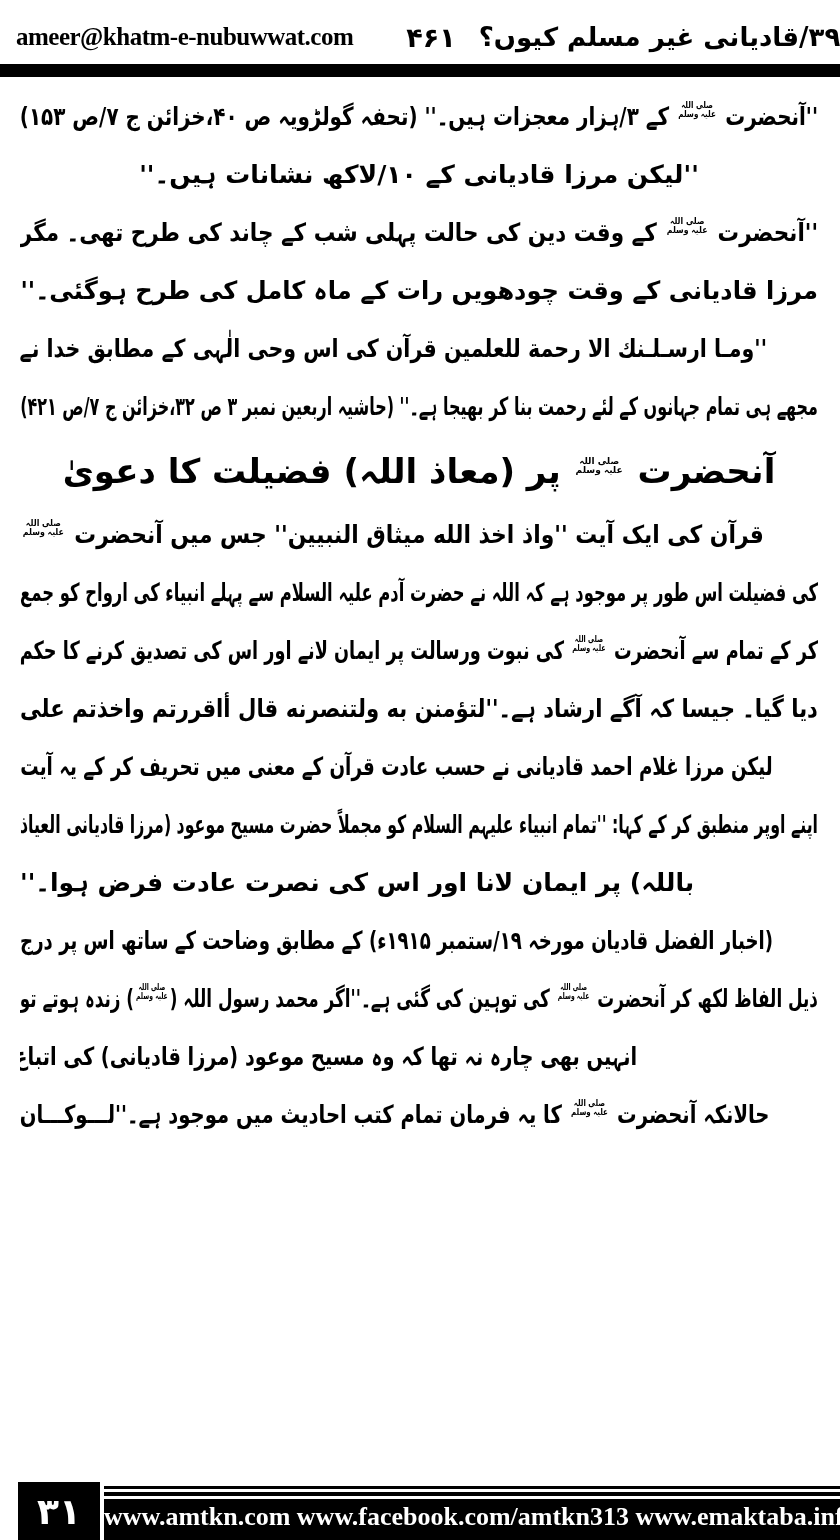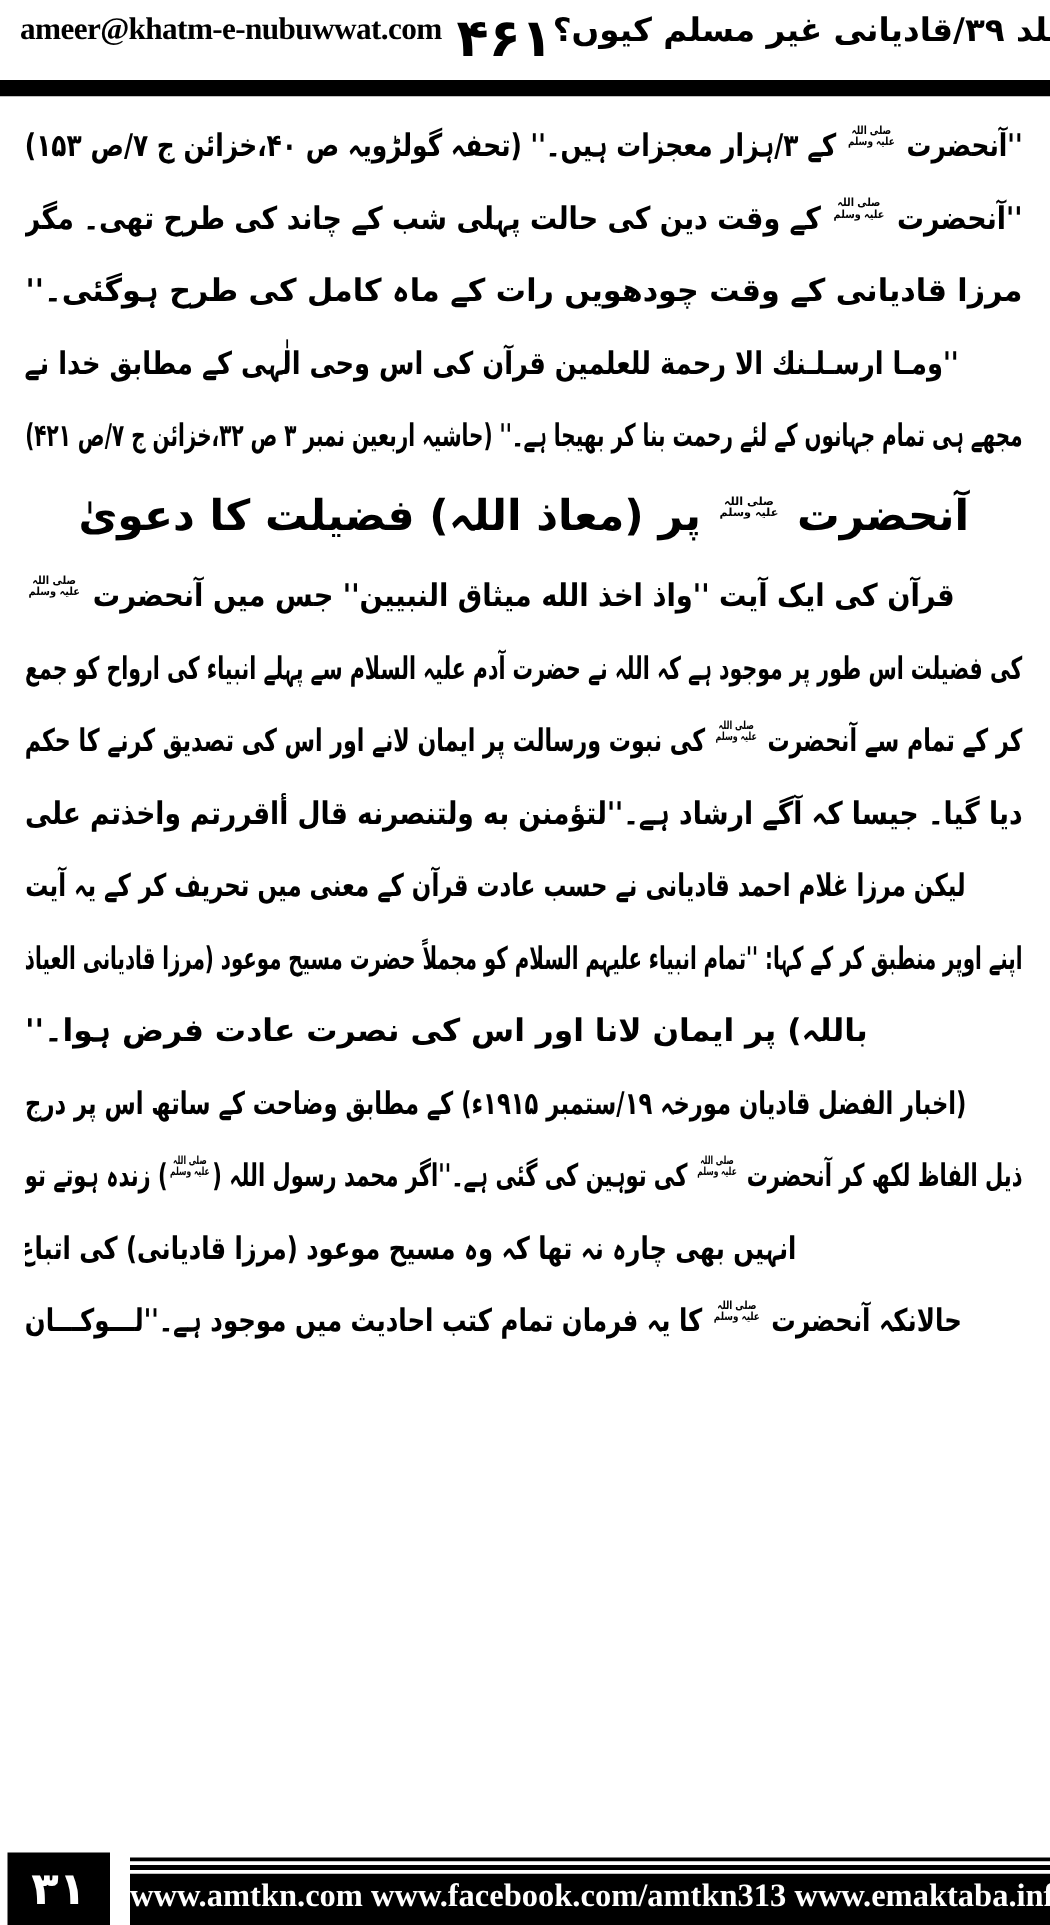--- a/index.html
+++ b/index.html
@@ -4,28 +4,28 @@
 <style>
   html,body{margin:0;padding:0;}
   .page{
     position:relative; width:840px; height:1540px;
     background:#ffffff; color:#000; overflow:hidden;
     font-family:"DejaVu Sans", sans-serif;
   }
   
   .header{
     position:absolute; top:10px; left:16px; right:18px; height:54px;
-    display:flex; align-items:flex-start;
+    display:flex; align-items:center;gap:23px;
   }
   .email{
     font-family:"Liberation Serif", serif; font-weight:bold;
     font-size:25px; letter-spacing:-0.5px; white-space:nowrap;
   }
   .pageno{
-    font-size:42px; font-weight:bold; margin-left:12px; line-height:1;
+    font-size:27px; font-weight:bold; margin-left:30px; line-height:1;
     font-family:"DejaVu Sans", sans-serif;
   }
   .booktitle{
     margin-left:auto; direction:rtl; text-align:right;
     font-size:26px; font-weight:bold; white-space:nowrap;
   }
   .rule{
     position:absolute; top:64px; left:0; width:840px; height:13px;
     background:#000;
   }
@@ -44,21 +44,21 @@
   .ref{ font-size:21px; line-height:52px; text-align:left; margin:3px 0; }
   .heading{ font-size:34px; line-height:66px; text-align:center; margin:2px 0; }
   
   .saw{
     display:inline-flex; flex-direction:column; vertical-align:middle;
     font-size:9px; line-height:9px; font-weight:bold; text-align:center;
     margin:0 3px; transform:translateY(-8px);
   }
   
   .footer-box{
-    position:absolute; left:6px; bottom:0; width:82px; height:58px;
+    position:absolute; left:18px; bottom:0; width:82px; height:58px;
     background:#000; color:#fff; display:flex; align-items:center;
     justify-content:center; font-size:36px; font-weight:bold;
   }
   .footer-bar{
     position:absolute; left:104px; right:0; bottom:0; height:54px;
     background:#000;
   }
   .pinstripe{ position:absolute; left:0; right:0; height:3px; background:#fff; }
   .pin1{ top:3px; } .pin2{ top:10px; }
   .footer-links{
@@ -78,20 +78,21 @@
     <span class="booktitle">احتساب جلد ۳۹/قادیانی غیر مسلم کیوں؟</span>
   </div>
 
   <div class="rule"></div>
 
   <div class="bodycol">
     <div class="line" style="transform: scaleX(0.796407); transform-origin: right center;">''آنحضرت <span class="saw">
           <span>صلی اللہ</span>
           <span>علیہ وسلم</span>
         </span> کے ۳/ہزار معجزات ہیں۔'' (تحفہ گولڑویہ ص ۴۰،خزائن ج ۷/ص ۱۵۳)</div>
+    <div class="line center">''لیکن مرزا قادیانی کے ۱۰/لاکھ نشانات ہیں۔''</div>
     <div class="line" style="transform: scaleX(0.861771); transform-origin: right center;">''آنحضرت <span class="saw">
           <span>صلی اللہ</span>
           <span>علیہ وسلم</span>
         </span> کے وقت دین کی حالت پہلی شب کے چاند کی طرح تھی۔ مگر</div>
     <div class="line center" style="transform: scaleX(0.964933); transform-origin: right center;">مرزا قادیانی کے وقت چودھویں رات کے ماہ کامل کی طرح ہوگئی۔''</div>
     <div class="line indent" style="transform: scaleX(0.823529); transform-origin: right center;">''ومـا ارسـلـنك الا رحمة للعلمين قرآن کی اس وحی الٰہی کے مطابق خدا نے</div>
     <div class="line" style="transform: scaleX(0.638911); transform-origin: right center;">مجھے ہی تمام جہانوں کے لئے رحمت بنا کر بھیجا ہے۔'' (حاشیہ اربعین نمبر ۳ ص ۳۲،خزائن ج ۷/ص ۴۲۱)</div>
     <div class="heading">آنحضرت <span class="saw">
           <span>صلی اللہ</span>
           <span>علیہ وسلم</span>

